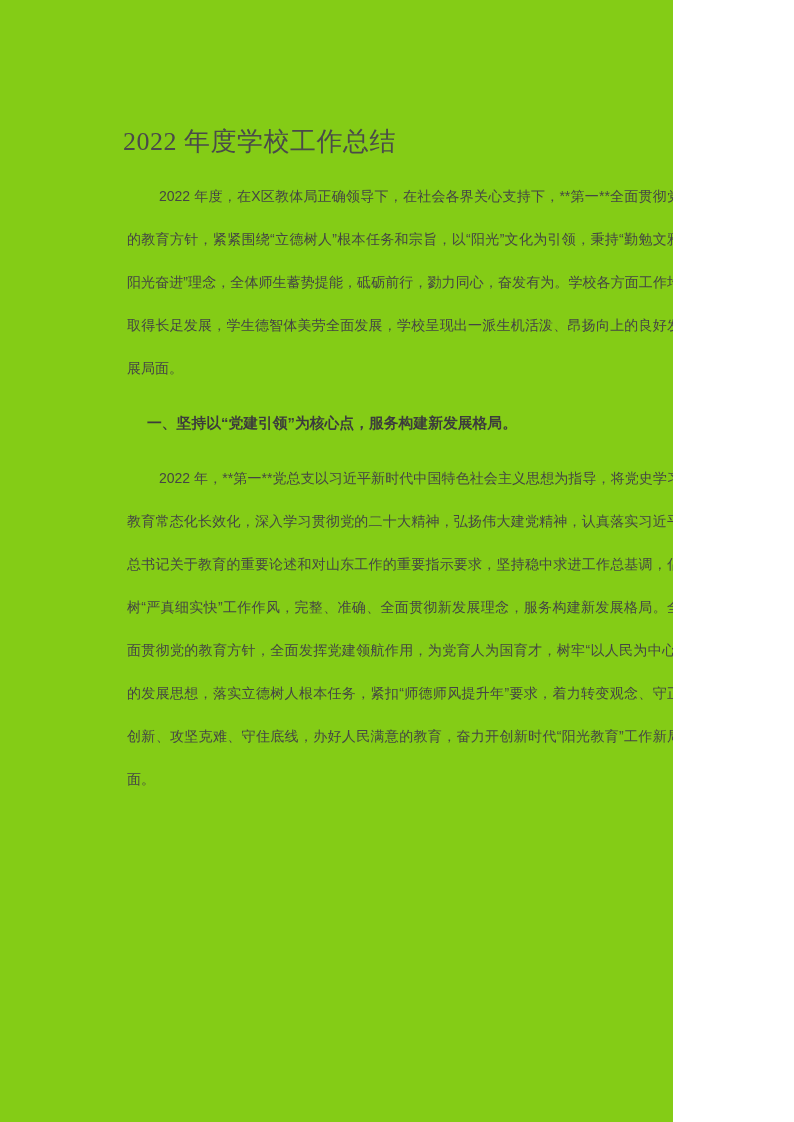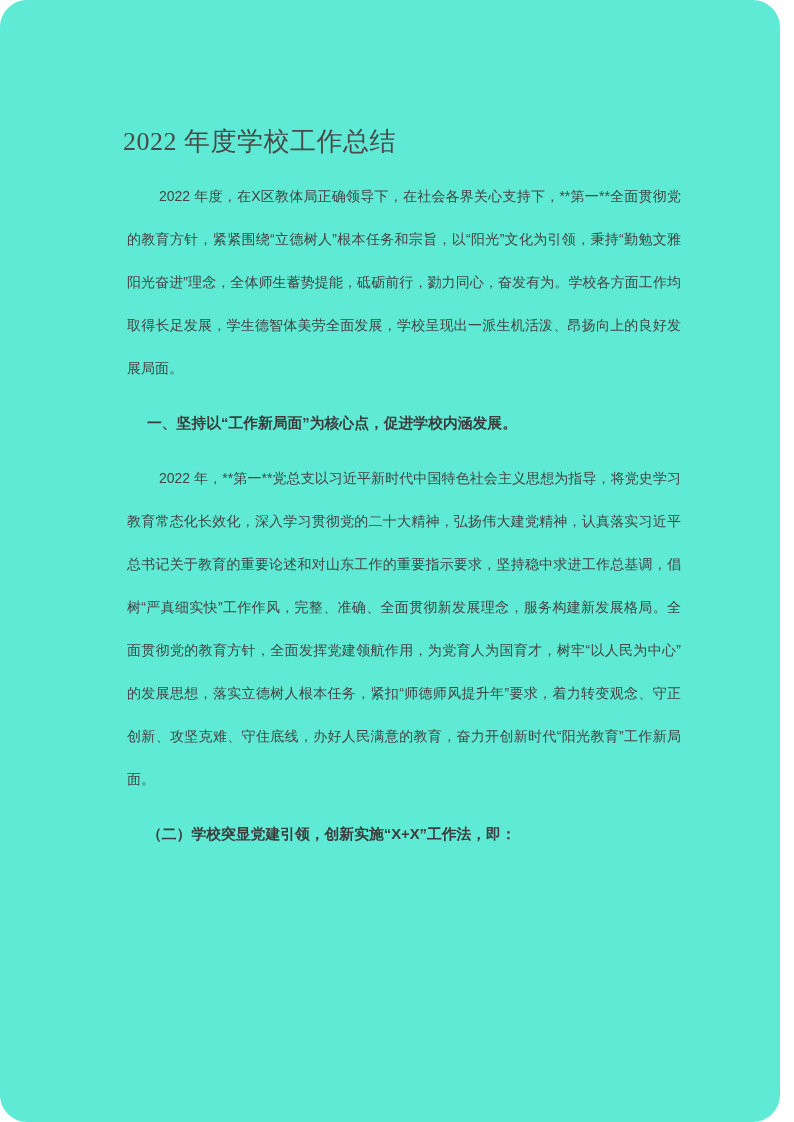--- a/index.html
+++ b/index.html
@@ -2,26 +2,25 @@
 <html lang="zh"><head>
 <meta charset="utf-8">
 <style>
   html, body {
     margin: 0;
     padding: 0;
     background: #ffffff;
   }
   .page {
     position: relative;
-    width: 780px;
+    width: 673px;
     height: 1122px;
-    background: #5eead4;
+    background: #84cc16;
     overflow: hidden;
     font-family: "Liberation Serif", serif;
-    border-radius: 27px;
   }
   .content {
     position: absolute;
     left: 115px;
     top: 120px;
     width: 578px;
   }
   .doc-title {
     margin: 0 0 7px 8px;
     font-size: 26px;
@@ -53,21 +52,20 @@
 </style>
 </head>
 <body>
 
 <div class="page">
   <div class="content">
     <h1 class="doc-title">2022 年度学校工作总结</h1>
 
     <p class="para">2022 年度，在X区教体局正确领导下，在社会各界关心支持下，**第一**全面贯彻党的教育方针，紧紧围绕“立德树人”根本任务和宗旨，以“阳光”文化为引领，秉持“勤勉文雅阳光奋进”理念，全体师生蓄势提能，砥砺前行，勠力同心，奋发有为。学校各方面工作均取得长足发展，学生德智体美劳全面发展，学校呈现出一派生机活泼、昂扬向上的良好发展局面。</p>
 
-    <h2 class="heading">一、坚持以“工作新局面”为核心点，促进学校内涵发展。</h2>
+    <h2 class="heading">一、坚持以“党建引领”为核心点，服务构建新发展格局。</h2>
 
 
     <p class="para">2022 年，**第一**党总支以习近平新时代中国特色社会主义思想为指导，将党史学习教育常态化长效化，深入学习贯彻党的二十大精神，弘扬伟大建党精神，认真落实习近平总书记关于教育的重要论述和对山东工作的重要指示要求，坚持稳中求进工作总基调，倡树“严真细实快”工作作风，完整、准确、全面贯彻新发展理念，服务构建新发展格局。全面贯彻党的教育方针，全面发挥党建领航作用，为党育人为国育才，树牢“以人民为中心”的发展思想，落实立德树人根本任务，紧扣“师德师风提升年”要求，着力转变观念、守正创新、攻坚克难、守住底线，办好人民满意的教育，奋力开创新时代“阳光教育”工作新局面。</p>
 
-    <h3 class="heading">（二）学校突显党建引领，创新实施“X+X”工作法，即：</h3>
 
   </div>
 </div>
 
 </body></html>

